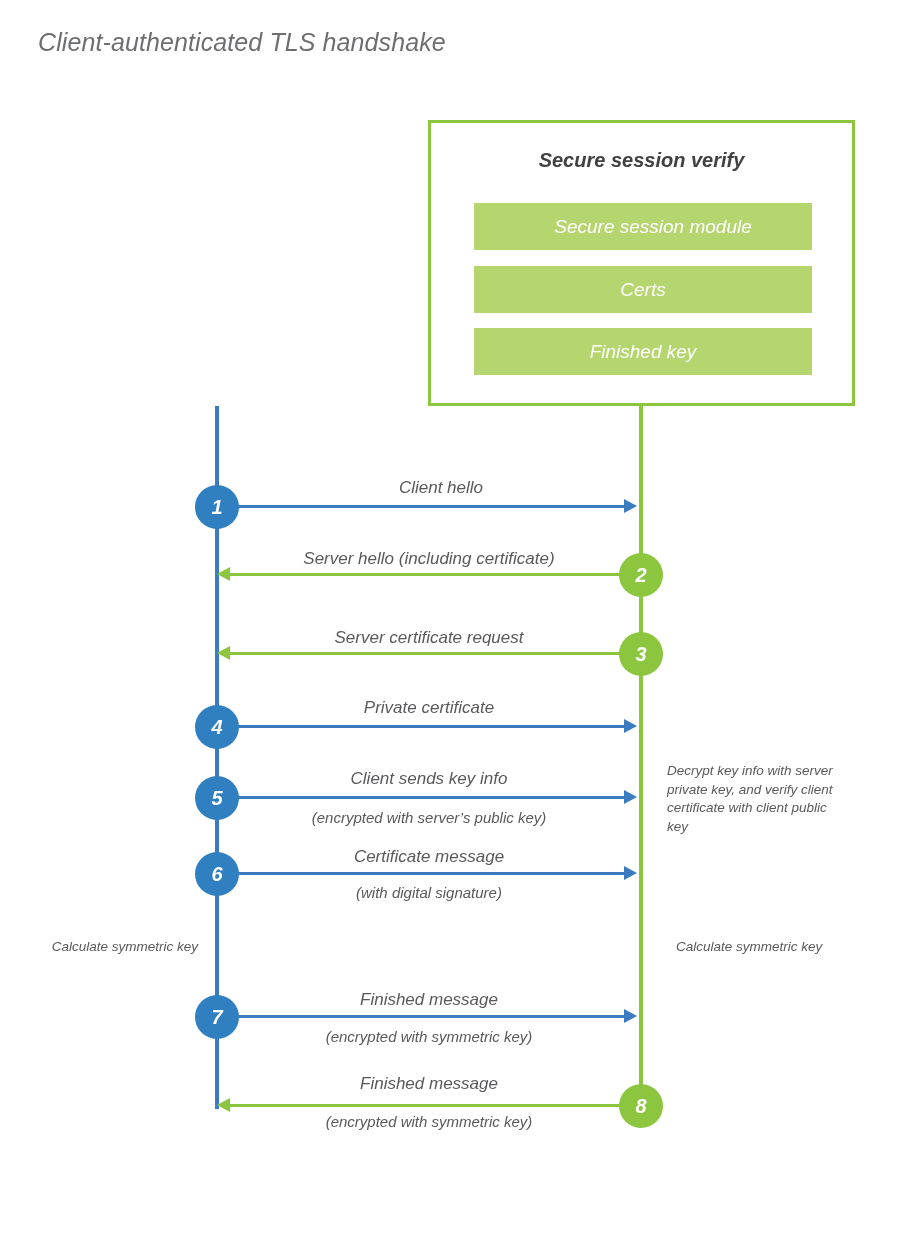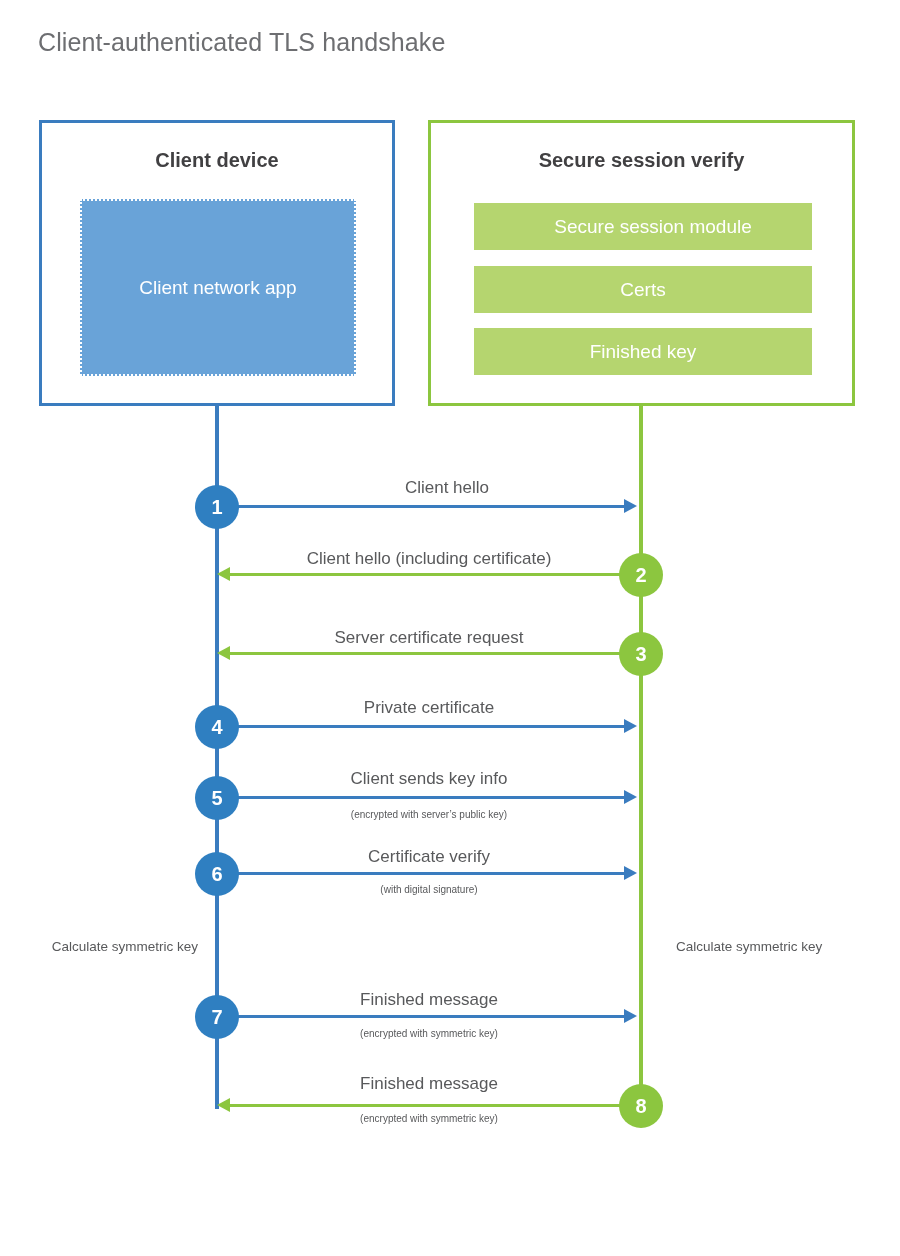--- a/index.html
+++ b/index.html
@@ -14,20 +14,21 @@
     font-family: "Liberation Sans", sans-serif;
     color: #58595b;
     overflow: hidden;
   }
 
   #diagram {
     position: absolute;
     inset: 0;
     width: 900px;
     height: 1256px;
+    font-style: italic;
   }
 
   .title {
     position: absolute;
     left: 38px;
     top: 28px;
     font-size: 25px;
     font-weight: 400;
     color: #6d6e71;
     letter-spacing: 0.1px;
@@ -165,21 +166,21 @@
   .msg-label {
     position: absolute;
     text-align: center;
     font-size: 17px;
     color: #58595b;
     white-space: nowrap;
   }
   .msg-sublabel {
     position: absolute;
     text-align: center;
-    font-size: 10px;
+    font-size: 15px;
     color: #58595b;
     white-space: nowrap;
   }
 
   
   .side-note {
     position: absolute;
     font-size: 13.5px;
     line-height: 1.38;
     color: #58595b;
@@ -187,50 +188,44 @@
   .side-note.right { text-align: left; }
   .side-note.left { text-align: right; }
 </style>
 </head>
 <body>
 
 <div id="diagram">
 
   <div class="title">Client-authenticated TLS handshake</div>
 
-  <div class="entity-box" id="client-box">
-    <div class="entity-title">Client device</div>
-    <div id="client-app">
-      <span>Client network app</span>
-    </div>
-  </div>
 
   <div class="entity-box" id="server-box">
     <div class="entity-title">Secure session verify</div>
     <div class="server-bar" id="server-bar-0">
       <span>Secure session module</span>
     </div>
     <div class="server-bar" id="server-bar-1">
       <span>Certs</span>
     </div>
     <div class="server-bar" id="server-bar-2">
       <span>Finished key</span>
     </div>
   </div>
 
   <div class="lifeline" id="client-lifeline"></div>
   <div class="lifeline" id="server-lifeline"></div>
 
-  <div class="msg-label" style="left:235px; top:478px; width:424px;">Client hello</div>
+  <div class="msg-label" style="left:229px; top:478px; width:424px;">Client hello</div>
   <div class="arrow blue to-right" style="left:217px; top:505px; width:408px;"></div>
   <div class="step-circle blue" style="left:195px; top:485px;">
     <span>1</span>
   </div>
 
-  <div class="msg-label" style="left:217px; top:549px; width:424px;">Client hello (including certificate)</div>
+  <div class="msg-label" style="left:217px; top:549px; width:424px;">Server hello (including certificate)</div>
   <div class="arrow green to-left" style="left:229px; top:573px; width:410px;"></div>
   <div class="step-circle green" style="left:619px; top:553px;">
     <span>2</span>
   </div>
 
   <div class="msg-label" style="left:217px; top:628px; width:424px;">Server certificate request</div>
   <div class="arrow green to-left" style="left:229px; top:652px; width:410px;"></div>
   <div class="step-circle green" style="left:619px; top:632px;">
     <span>3</span>
   </div>
@@ -241,22 +236,23 @@
     <span>4</span>
   </div>
 
   <div class="msg-label" style="left:217px; top:769px; width:424px;">Client sends key info</div>
   <div class="arrow blue to-right" style="left:217px; top:796px; width:408px;"></div>
   <div class="msg-sublabel" style="left:217px; top:809px; width:424px;">(encrypted with server’s public key)</div>
   <div class="step-circle blue" style="left:195px; top:776px;">
     <span>5</span>
   </div>
 
-
-  <div class="msg-label" style="left:217px; top:847px; width:424px;">Certificate verify</div>
+  <div class="side-note right" style="left:667px; top:762px; width:170px;">Decrypt key info with server private key, and verify client certificate with client public key</div>
+
+  <div class="msg-label" style="left:217px; top:847px; width:424px;">Certificate message</div>
   <div class="arrow blue to-right" style="left:217px; top:872px; width:408px;"></div>
   <div class="msg-sublabel" style="left:217px; top:884px; width:424px;">(with digital signature)</div>
   <div class="step-circle blue" style="left:195px; top:852px;">
     <span>6</span>
   </div>
 
   <div class="side-note left" style="left:30px; top:938px; width:168px;">Calculate symmetric key</div>
   <div class="side-note right" style="left:676px; top:938px; width:168px;">Calculate symmetric key</div>
 
   <div class="msg-label" style="left:217px; top:990px; width:424px;">Finished message</div>

